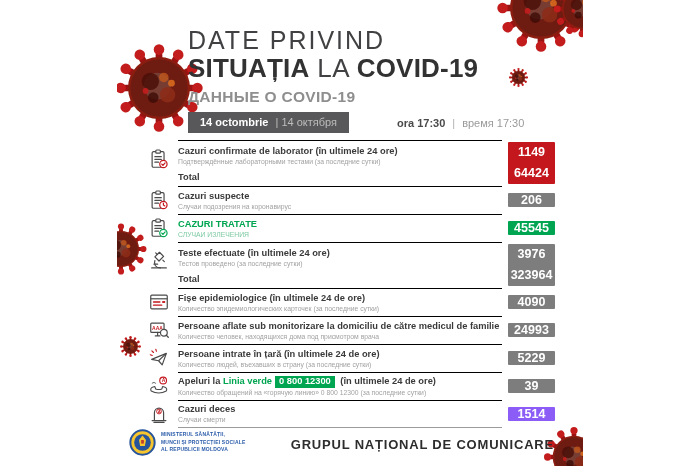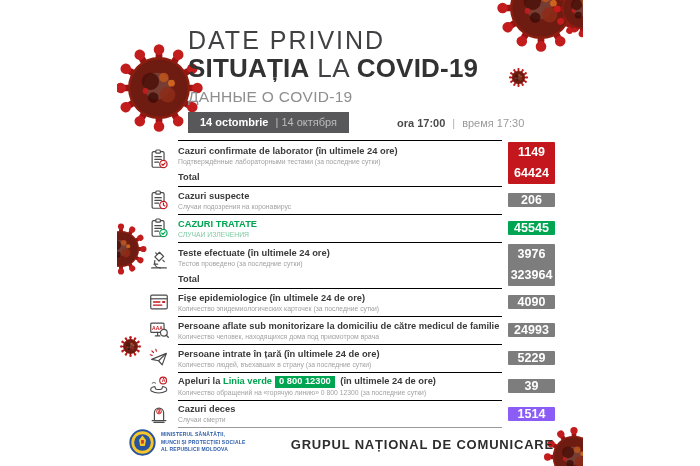--- a/index.html
+++ b/index.html
@@ -11,21 +11,21 @@
   .board { position:absolute; left:117px; top:0; width:466px; height:466px; overflow:hidden; background:#fff; }
 
   
   .virus { position:absolute; pointer-events:none; }
 
   
   .header { position:absolute; left:71px; top:27px; z-index:2; }
   .t1 { font-size:25px; font-weight:300; color:#414042; letter-spacing:2px; line-height:1.08; }
   .t2 { font-size:26px; color:#414042; letter-spacing:0.6px; line-height:1.12; font-weight:300;text-align:center; }
   .t2 .bold { font-weight:700; color:#333233; letter-spacing:0.2px; }
-  .t3 { font-size:15.5px; font-weight:400; color:#8e8e8e; margin-top:5px; letter-spacing:0.3px; }
+  .t3 { font-size:15.5px; font-weight:700; color:#8e8e8e; margin-top:5px; letter-spacing:0.3px; }
   .datebar { position:absolute; left:71px; top:112px; display:flex; align-items:center; font-size:11px; z-index:2; white-space:nowrap;gap:24px; }
   .datebox { background:#58585a; color:#fff; padding:4px 12px 5px 12px; display:flex; gap:7px; align-items:baseline; }
   .datebox .ro { font-weight:700; }
   .datebox .ru { color:#bdbdbd; font-weight:400; }
   .timebox { margin-left:24px; display:flex; gap:7px; align-items:baseline; }
   .time-ro { font-weight:700; color:#4a4a4a; }
   .time-sep { color:#b0b0b0; }
   .time-ru { color:#9a9a9a; }
 
   
@@ -235,21 +235,21 @@
       <div class="t2"><span class="bold">SITUAȚIA</span><span> LA </span><span class="bold">COVID-19</span></div>
       <div class="t3">ДАННЫЕ О COVID-19</div>
     </div>
 
     <div class="datebar">
       <div class="datebox">
         <span class="ro">14 octombrie</span>
         <span class="ru">| 14 октября</span>
       </div>
       <div class="timebox">
-        <span class="time-ro">ora 17:00</span>
+        <span class="time-ro">ora 17:30</span>
         <span class="time-sep">|</span>
         <span class="time-ru">время 17:30</span>
       </div>
     </div>
 
     <div class="rows">
   <div class="row row--tall">
     <svg class="row-icon" viewBox="0 0 24 24">
             <use href="#clipboard-confirmed-icon"></use>
           </svg>

